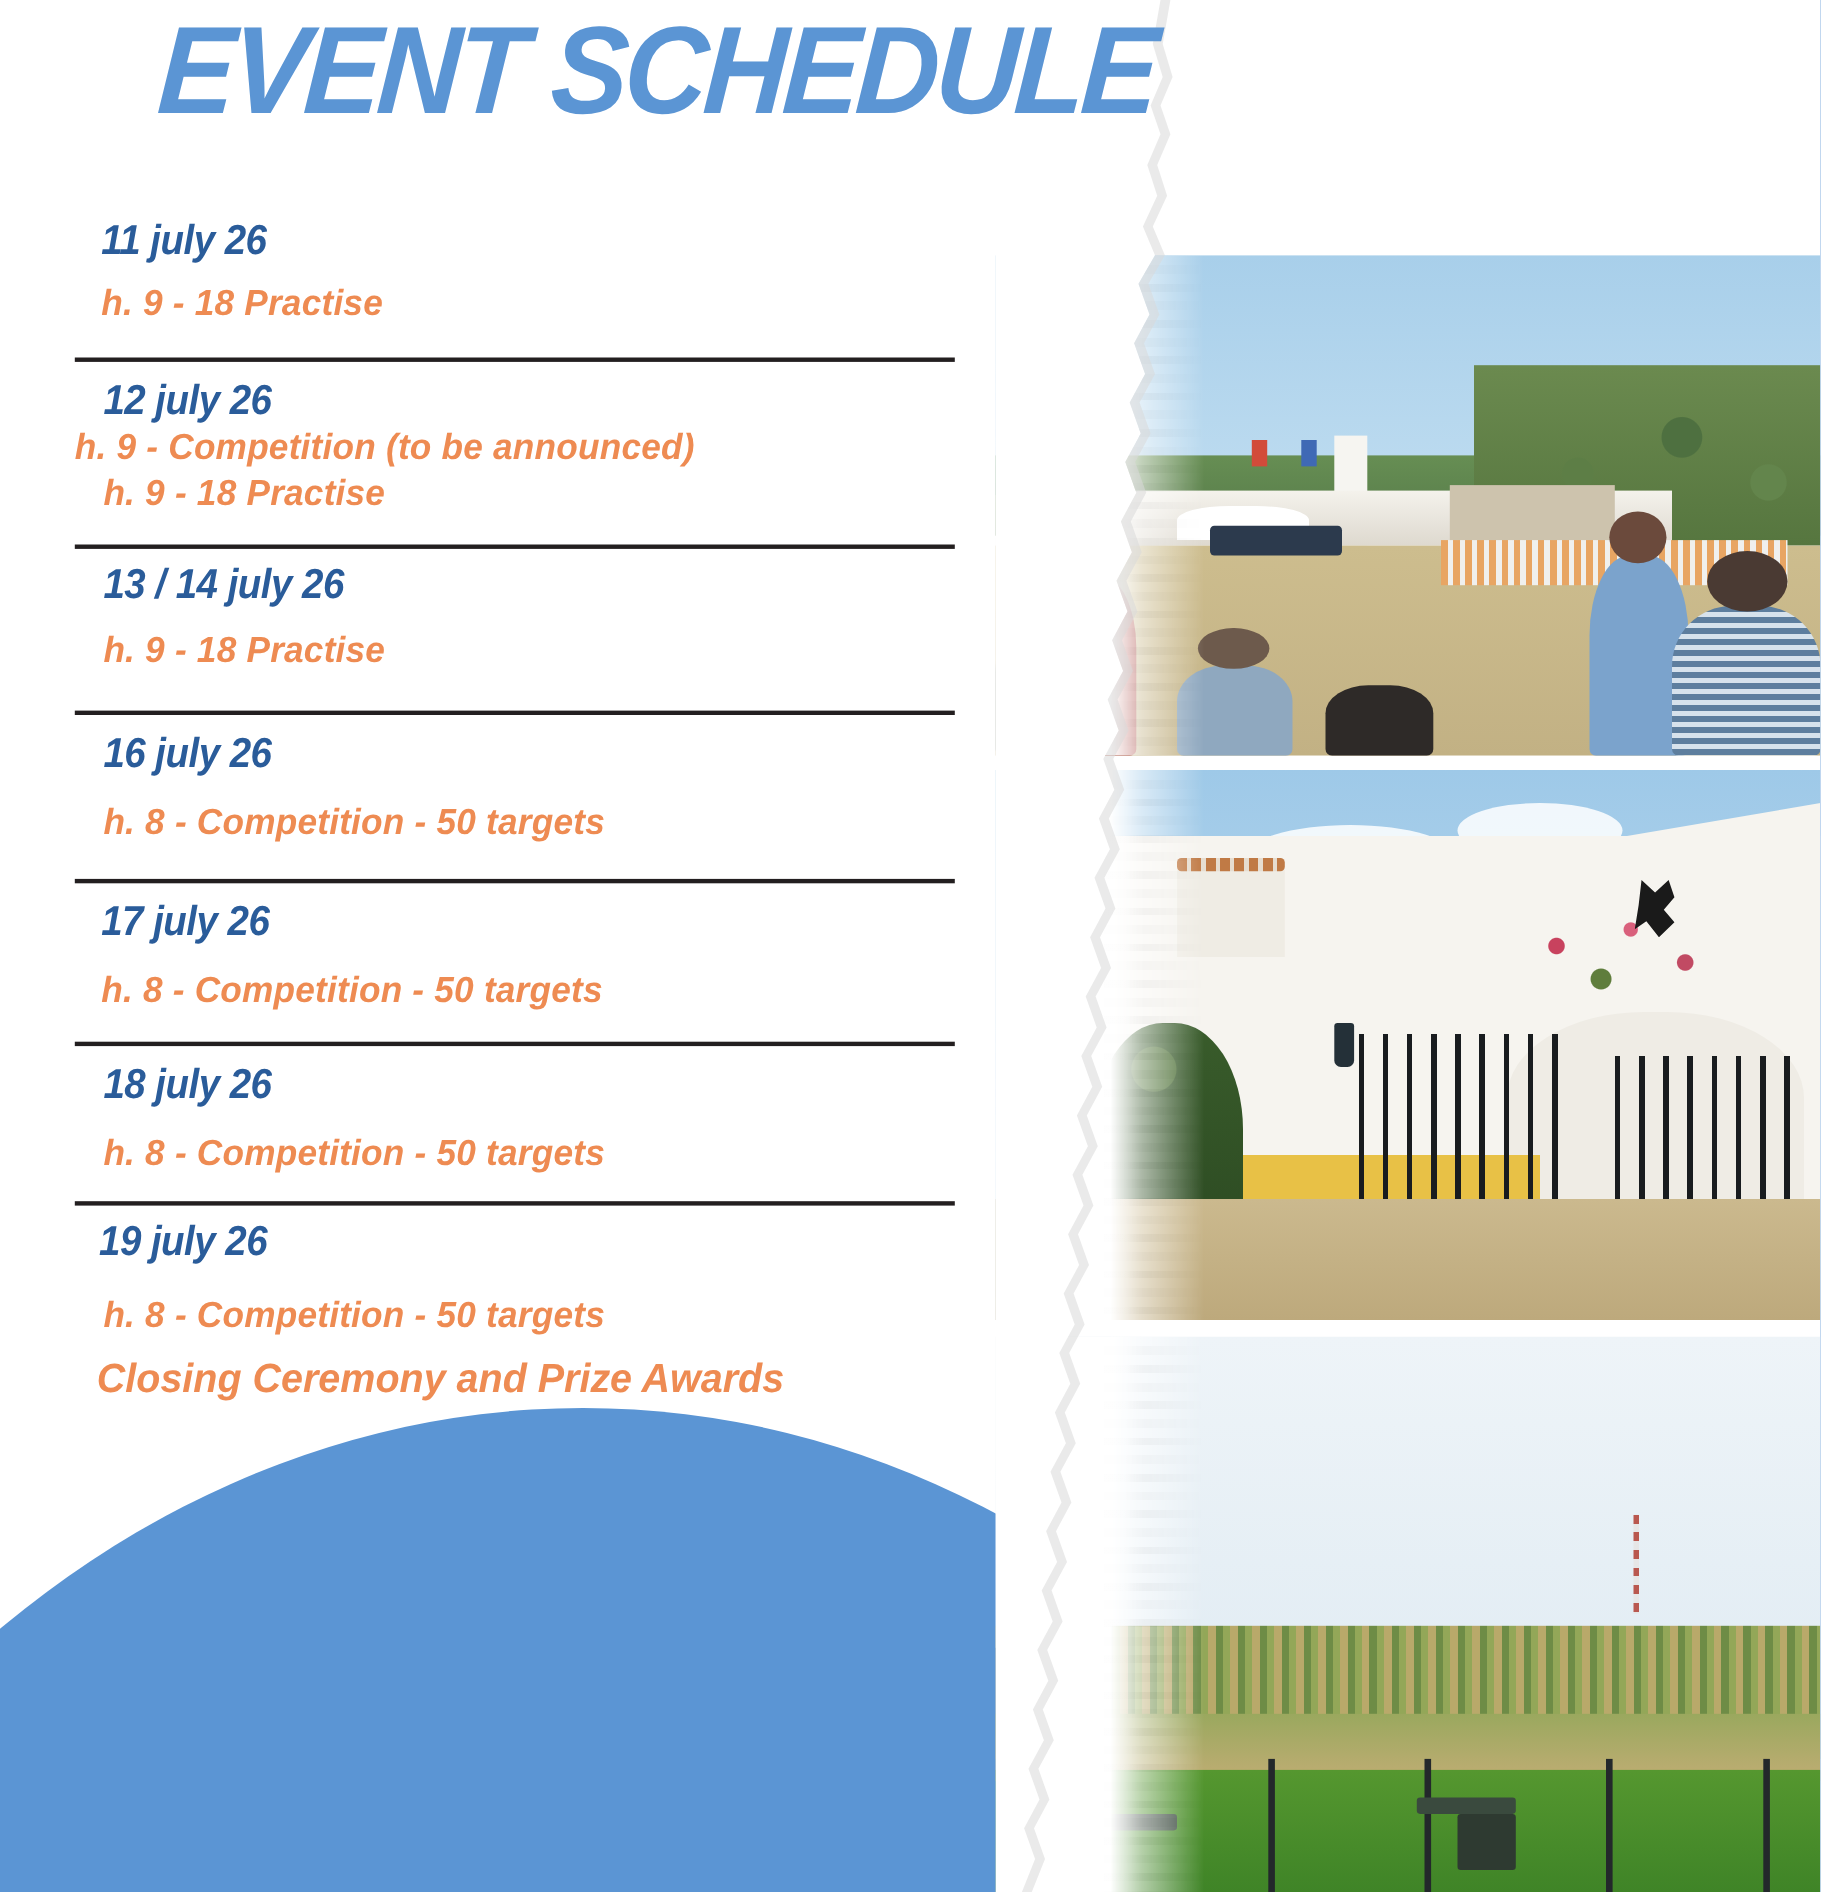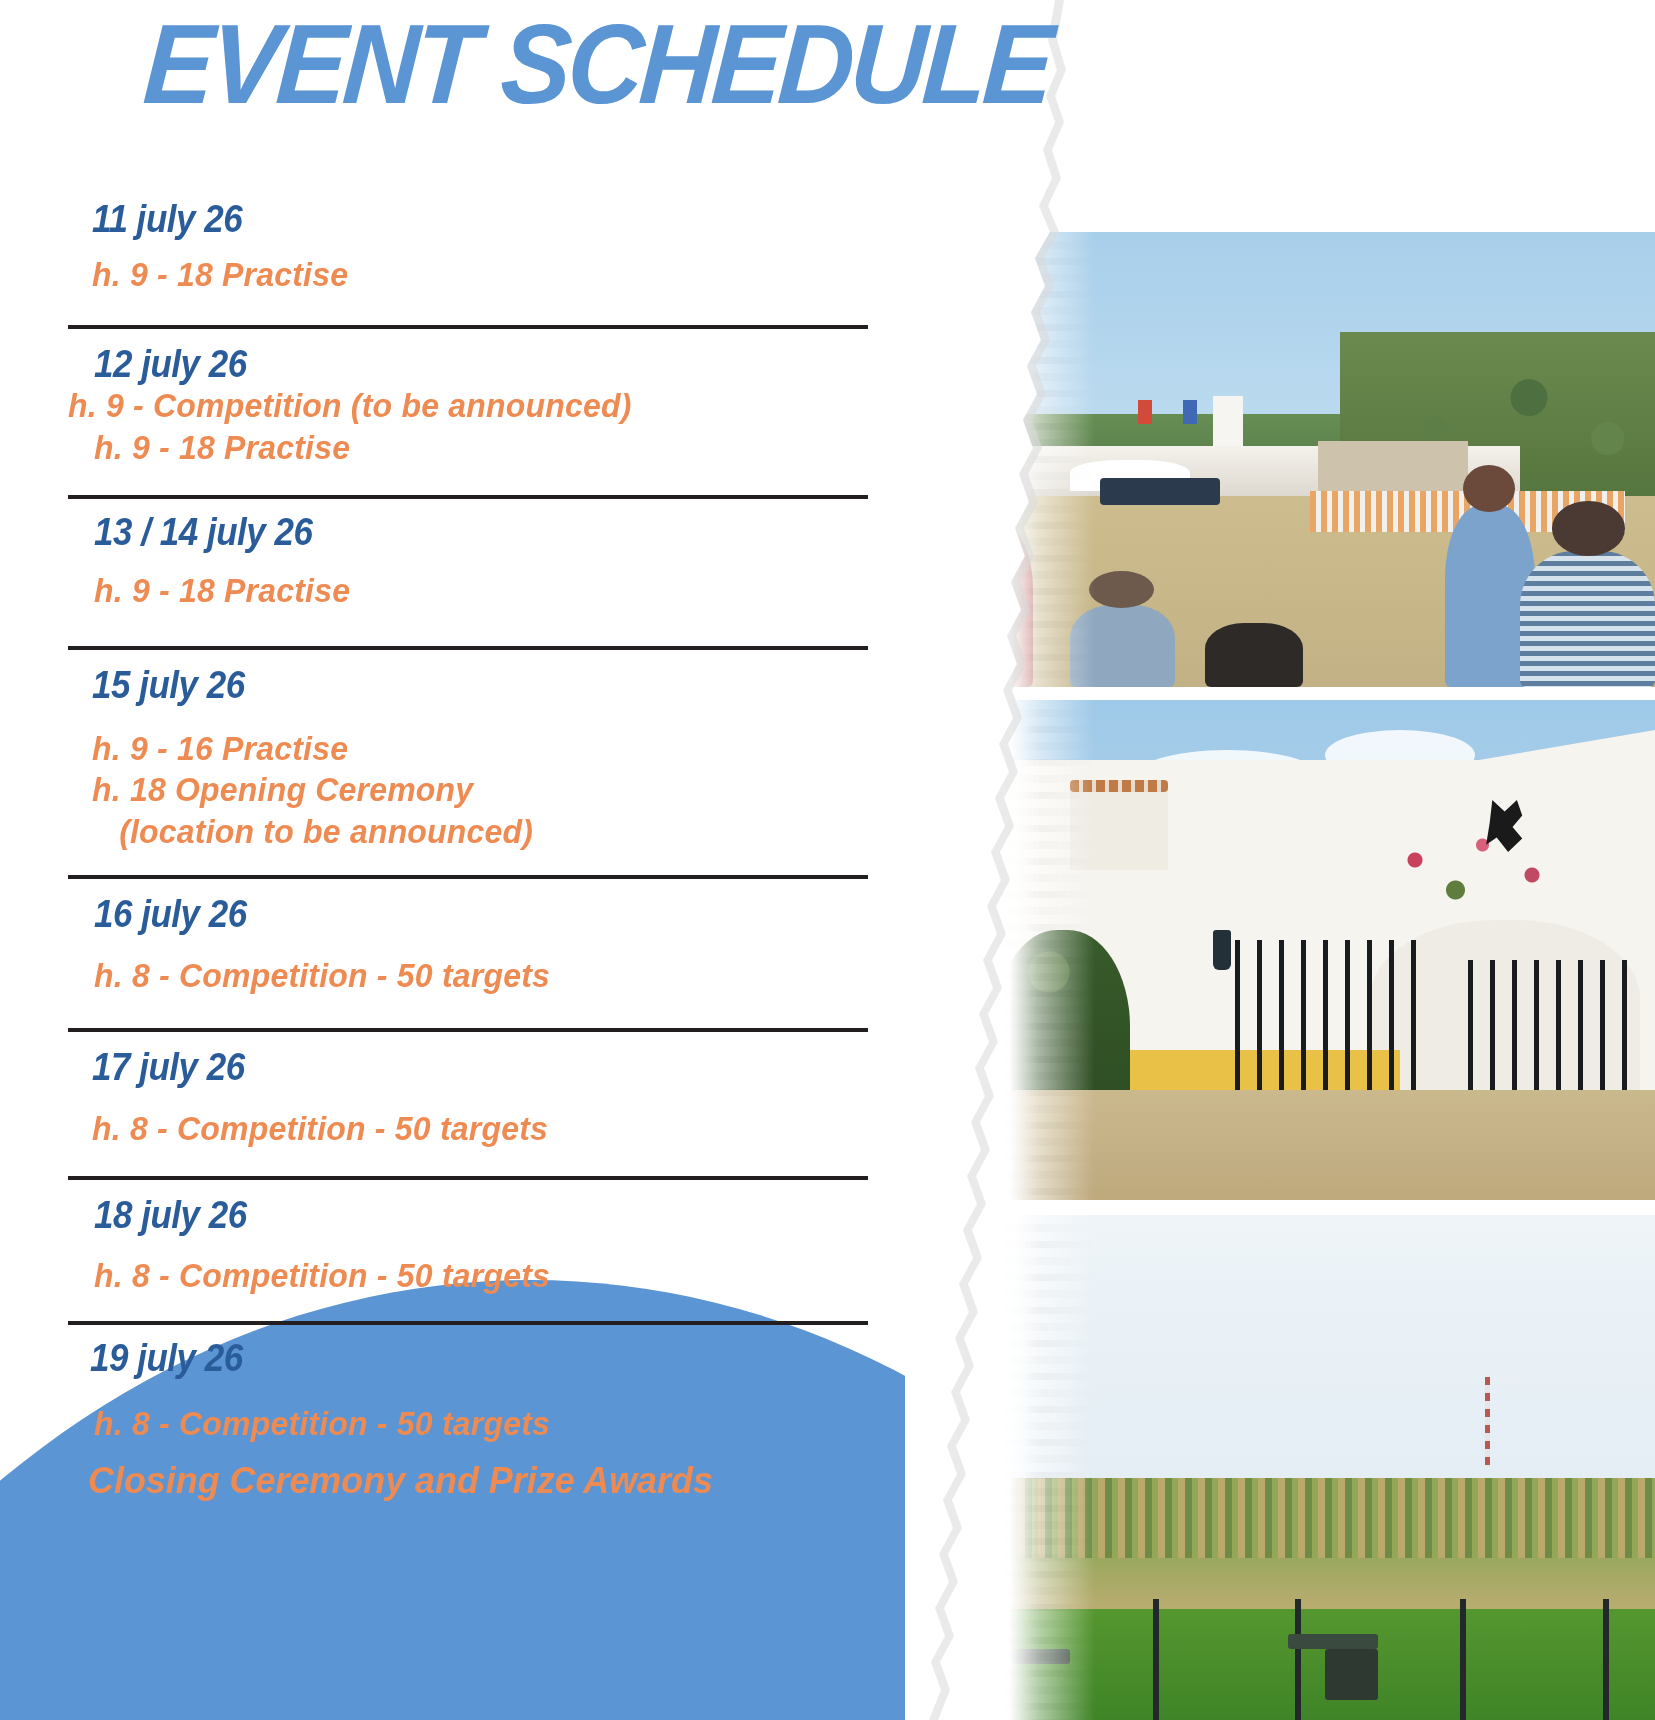--- a/index.html
+++ b/index.html
@@ -175,26 +175,20 @@
       <div class="date">12 july 26</div>
       <div class="ev">h. 9 - Competition (to be announced)</div>
       <div class="ev second">h. 9 - 18 Practise</div>
     </div>
 
     <div class="entry e3">
       <div class="date">13 / 14 july 26</div>
       <div class="ev">h. 9 - 18 Practise</div>
     </div>
 
-    <div class="entry e4">
-      <div class="date">15 july 26</div>
-      <div class="ev a">h. 9 - 16 Practise</div>
-      <div class="ev b">h. 18 Opening Ceremony</div>
-      <div class="ev c indent">(location to be announced)</div>
-    </div>
 
     <div class="entry e5">
       <div class="date">16 july 26</div>
       <div class="ev">h. 8 - Competition - 50 targets</div>
     </div>
 
     <div class="entry e6">
       <div class="date">17 july 26</div>
       <div class="ev">h. 8 - Competition - 50 targets</div>
     </div>

